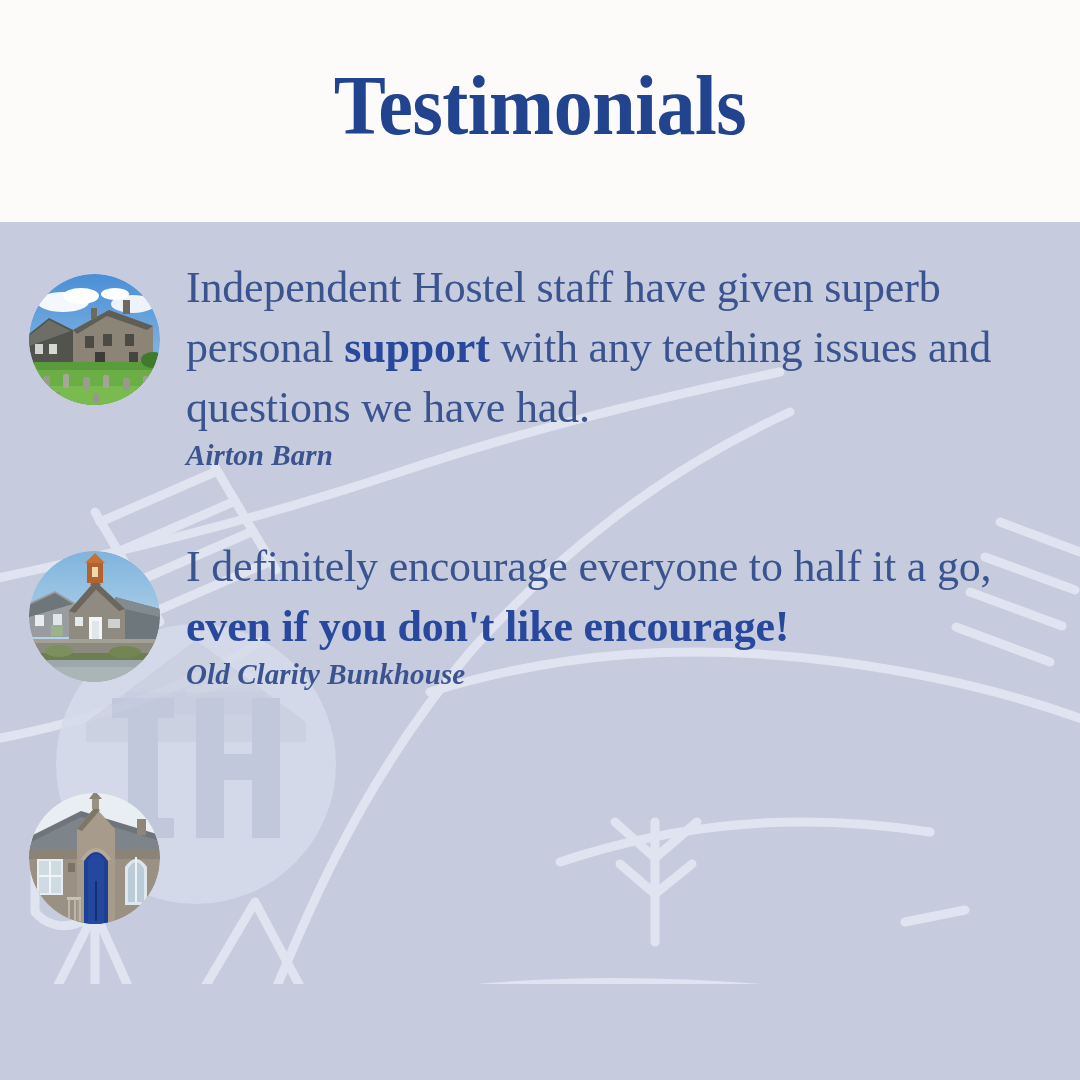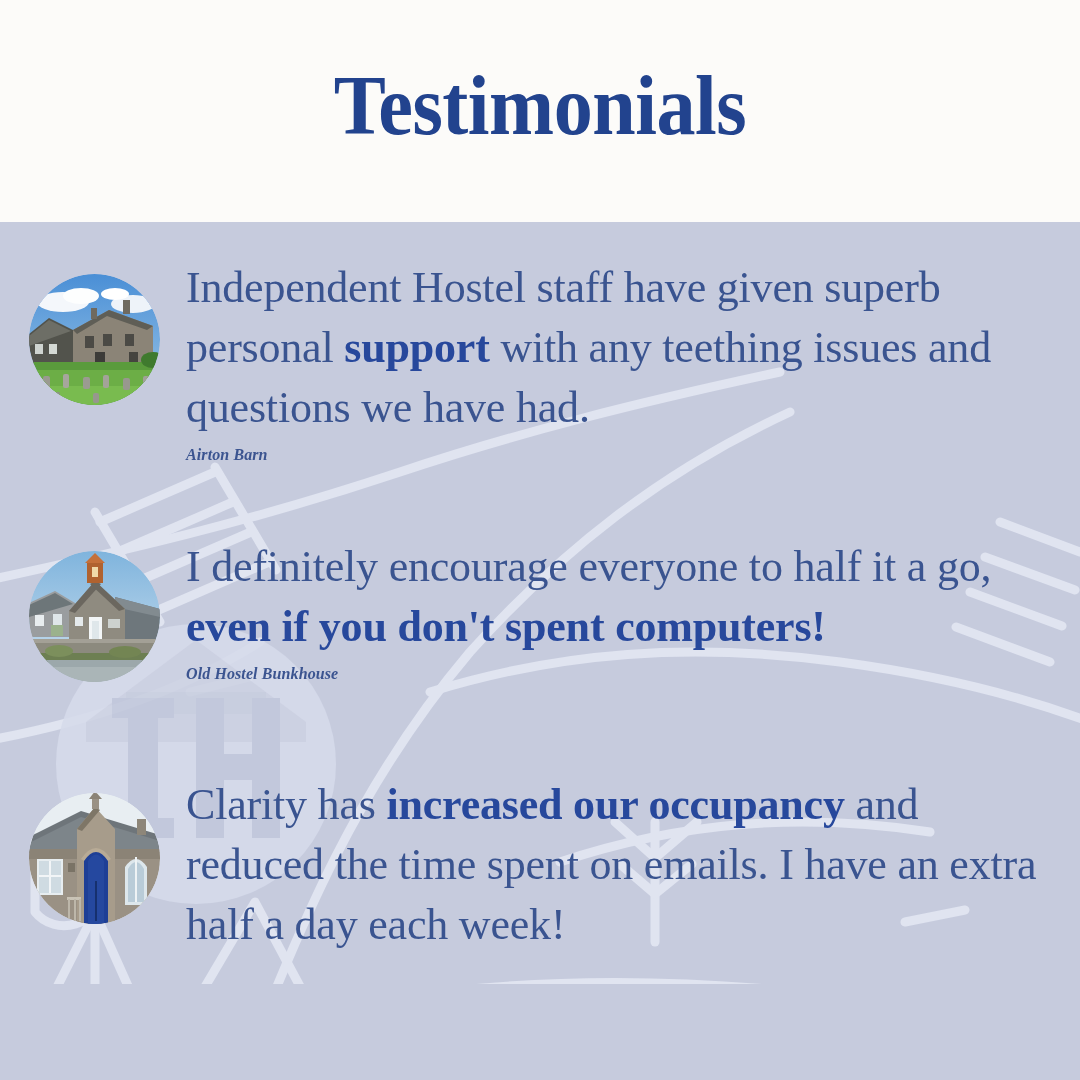--- a/index.html
+++ b/index.html
@@ -107,21 +107,21 @@
   }
   .quote-text b {
     font-weight: 700;
     color: #27489c;
   }
 
   .attribution {
     font-family: "Liberation Serif", "DejaVu Serif", serif;
     font-style: italic;
     font-weight: 700;
-    font-size: 16px;
+    font-size: 29px;
     line-height: 32px;
     color: #3b5490;
     margin-top: 1px;
     letter-spacing: 0.1px;
   }
 
   
   .t2 .quote-block { margin-top: -14px; }
   .t3 .quote-block { margin-top: -18px; }
 </style>
@@ -294,22 +294,22 @@
             <ellipse cx="30" cy="100" rx="14" ry="6" fill="#7c8f5c"></ellipse>
             <ellipse cx="96" cy="101" rx="16" ry="6" fill="#738553"></ellipse>
             <rect x="22" y="74" width="12" height="11" fill="#9bb28d"></rect>
 
             <rect x="0" y="109" width="131" height="22" fill="#9ca8ab"></rect>
             <rect x="0" y="116" width="131" height="15" fill="#aab5b7"></rect>
           </g>
         </svg>
       </div>
       <div class="quote-block">
-        <div class="quote-text"><span>I definitely encourage everyone to half it a go, </span><b>even if you don't spent computers!</b><span></span></div>
-        <div class="attribution">Old Hostel Bunkhouse</div>
+        <div class="quote-text"><span>I definitely encourage everyone to half it a go, </span><b>even if you don't like encourage!</b><span></span></div>
+        <div class="attribution">Old Clarity Bunkhouse</div>
       </div>
     </div>
 
     <div class="testimonial t3">
       <div class="avatar">
         <svg viewBox="0 0 131 131" xmlns="http://www.w3.org/2000/svg">
           <defs>
             <clipPath id="c3">
                 <circle cx="65.5" cy="65.5" r="65.5"></circle>
               </clipPath>
@@ -350,18 +350,17 @@
             <rect x="39" y="70" width="7" height="9" fill="#7a7366"></rect>
 
             <rect x="38" y="104" width="14" height="3" fill="#c9c3b6"></rect>
             <rect x="39" y="106" width="2" height="22" fill="#bdb7aa"></rect>
             <rect x="45" y="106" width="2" height="22" fill="#bdb7aa"></rect>
             <rect x="50" y="106" width="2" height="22" fill="#bdb7aa"></rect>
           </g>
         </svg>
       </div>
       <div class="quote-block">
-        <div class="quote-text"><span>Clarity has </span><b>increased our occupancy</b><span> and reduced the time spent on emails. I have an extra half a day each week!</span></div>
       </div>
     </div>
 
   </div>
 </div>
 
 </body></html>

